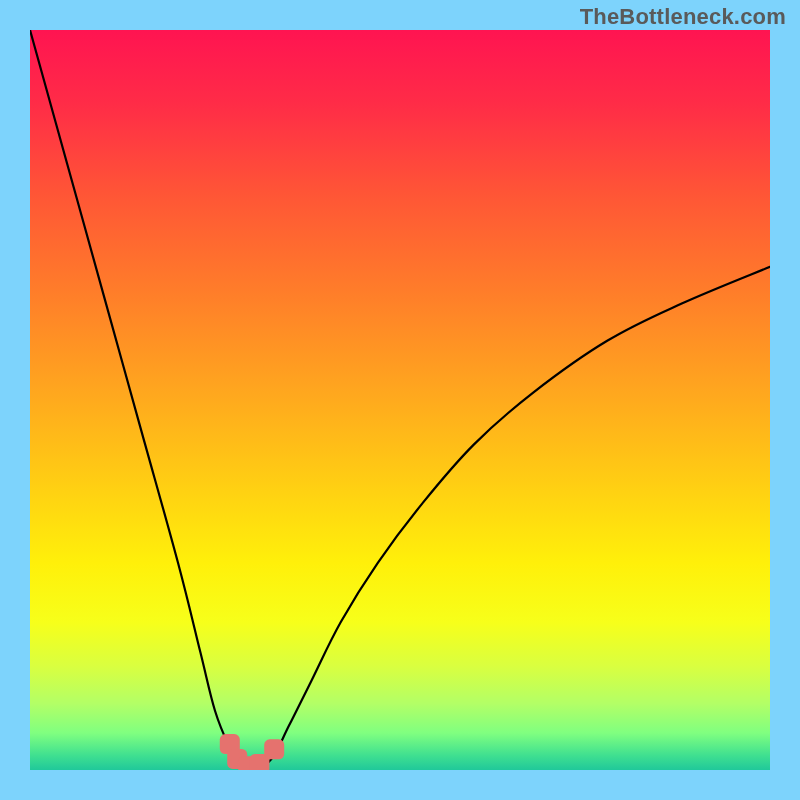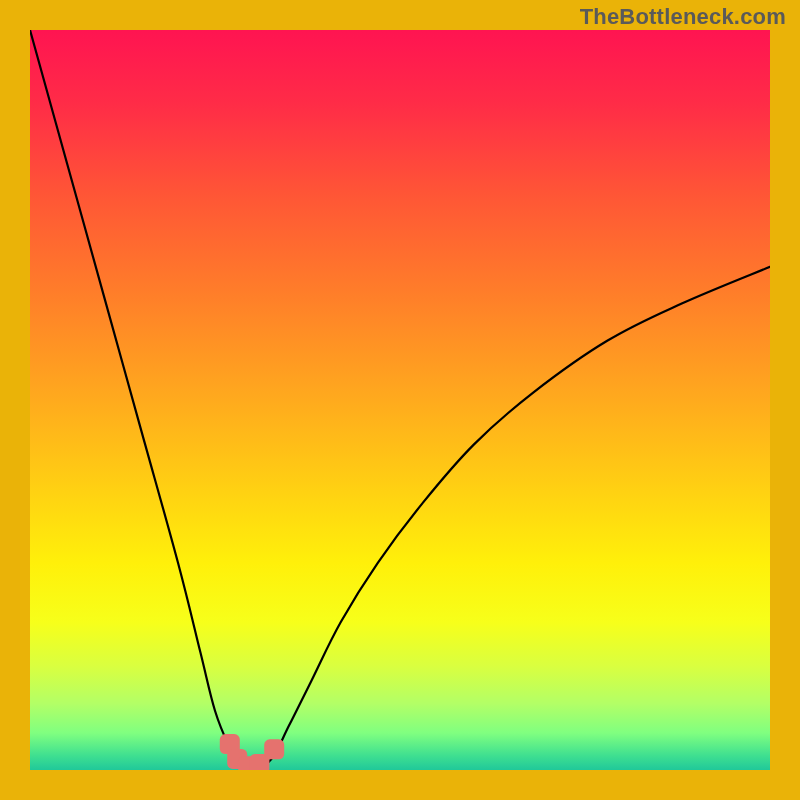--- a/index.html
+++ b/index.html
@@ -6,21 +6,21 @@
     margin: 0;
     padding: 0;
     width: 800px;
     height: 800px;
     background: #000000;
     overflow: hidden;
   }
   .outer {
     width: 800px;
     height: 800px;
-    background: #eab308;
+    background: #7dd3fc;
     position: relative;
   }
   .watermark {
     position: absolute;
     top: 4px;
     right: 14px;
     font-family: Arial, Helvetica, sans-serif;
     font-size: 22px;
     font-weight: 600;
     color: #5a5a5a;

